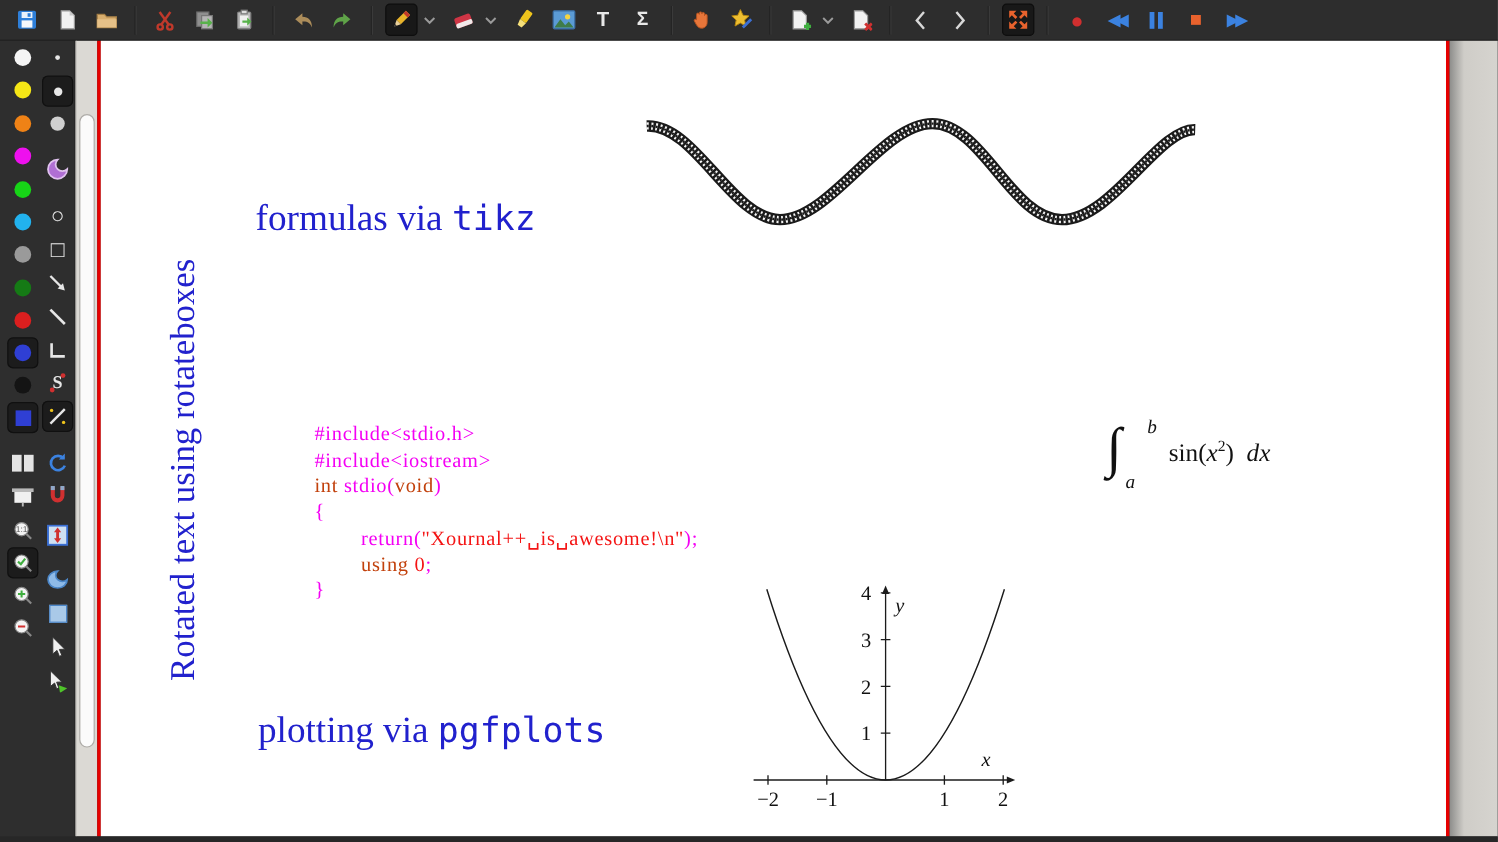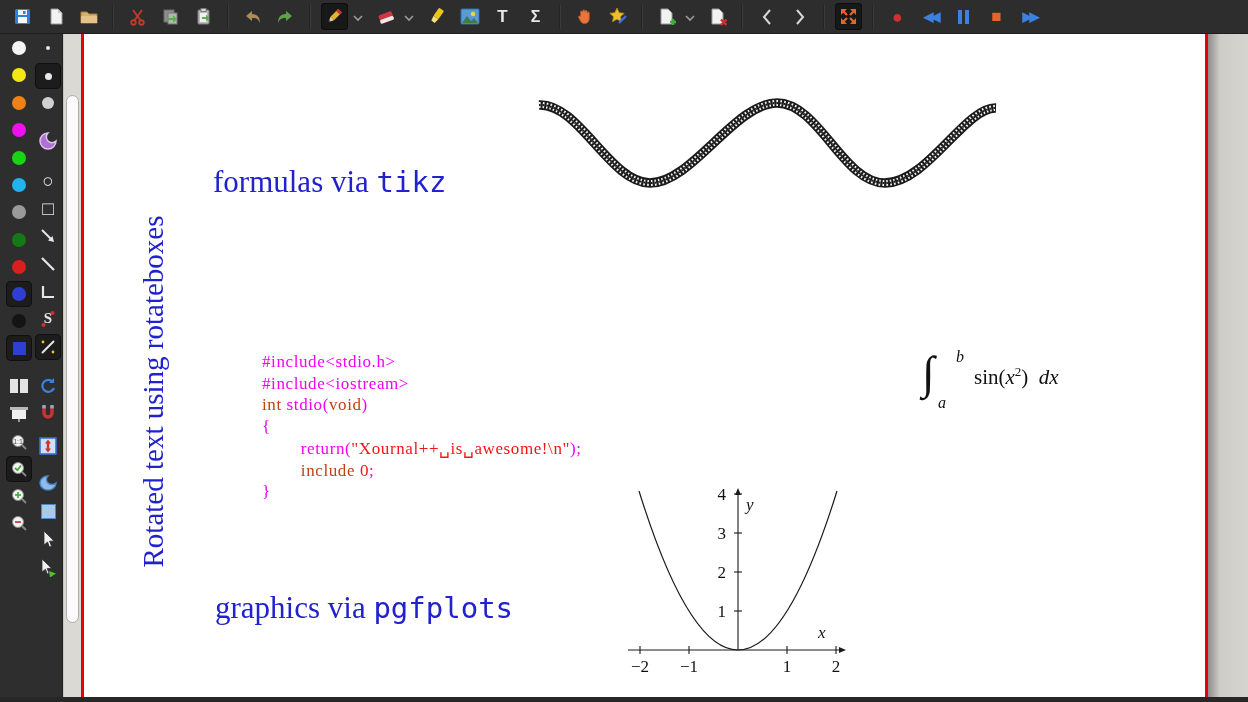--- a/index.html
+++ b/index.html
@@ -461,34 +461,34 @@
     </g>
   </svg>
 
 
   <div id="code-block">
       <div class="cl"><span class="tk-m">#include&lt;stdio.h&gt;</span></div>
       <div class="cl"><span class="tk-m">#include&lt;iostream&gt;</span></div>
       <div class="cl"><span class="tk-b">int</span><span class="tk-p"> </span><span class="tk-m">stdio(</span><span class="tk-b">void</span><span class="tk-m">)</span></div>
       <div class="cl"><span class="tk-m">{</span></div>
       <div class="cl"><span class="tk-p">        </span><span class="tk-m">return(</span><span class="tk-r">"Xournal++␣is␣awesome!\n"</span><span class="tk-m">);</span></div>
-      <div class="cl"><span class="tk-p">        </span><span class="tk-b">include</span><span class="tk-p"> </span><span class="tk-r">0</span><span class="tk-m">;</span></div>
+      <div class="cl"><span class="tk-p">        </span><span class="tk-b">using</span><span class="tk-p"> </span><span class="tk-r">0</span><span class="tk-m">;</span></div>
       <div class="cl"><span class="tk-m">}</span></div>
     </div>
 
 
   <div id="formula">
     <span class="int-sign">∫</span>
     <span class="int-b">b</span>
     <span class="int-a">a</span>
     <span class="int-body"><span>sin(</span><span class="it">x</span><sup>2</sup><span>) </span>&nbsp;<span class="it">dx</span></span>
   </div>
 
   <div class="h-pgfplots">
-    <span class="blue-serif">graphics via </span><span class="blue-mono h-mono-part">pgfplots</span>
+    <span class="blue-serif">plotting via </span><span class="blue-mono h-mono-part">pgfplots</span>
   </div>
 
   <svg id="plot-svg" width="248" height="200">
     <g stroke="#1b1b1b" stroke-width="1.1" fill="none">
       <line x1="16" y1="164" x2="228" y2="164"></line>
       <line x1="126" y1="164" x2="126" y2="8"></line>
       <line x1="28" y1="160" x2="28" y2="168"></line>
         <line x1="77" y1="160" x2="77" y2="168"></line>
       <line x1="175" y1="160" x2="175" y2="168"></line>
         <line x1="224" y1="160" x2="224" y2="168"></line>

